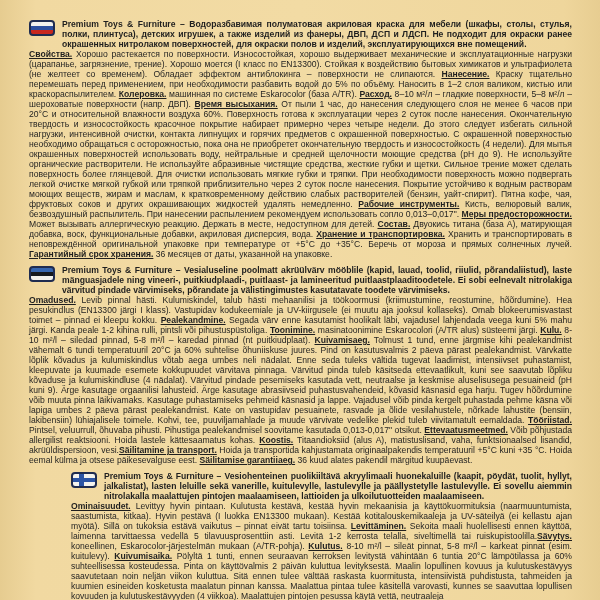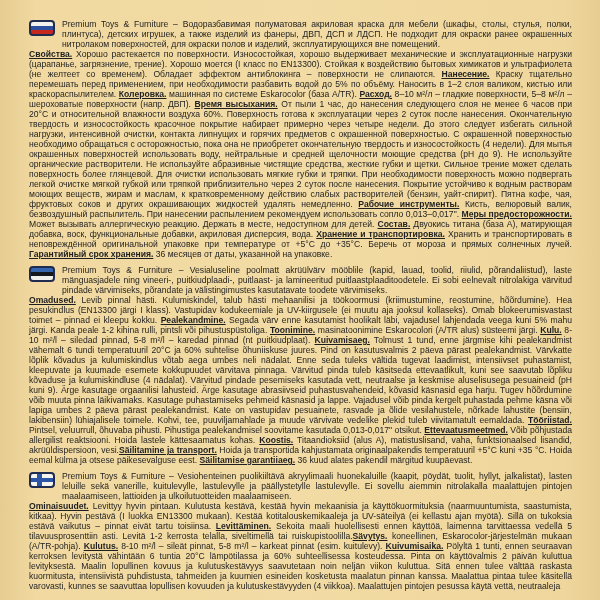--- a/index.html
+++ b/index.html
@@ -23,37 +23,37 @@
     margin-bottom: 6px;
   }
   .flag {
     float: left;
     width: 22px; height: 12px;
     border: 2px solid #1f2c50;
     border-radius: 4px;
     margin: 1px 7px 5px 0;
   }
   .lang-section p { margin: 0; }
-  .intro { font-weight: normal; }
+  .intro { font-weight: bold; }
   .bodytext b { font-weight: bold; text-decoration: underline; }
 </style>
 </head>
 <body>
 
 <div class="label-bg">
   <section class="lang-section" style="color: rgb(31, 31, 31);">
     <span class="flag" style="border-color: rgb(31, 44, 80); background: linear-gradient(rgb(242, 241, 236) 0px, rgb(242, 241, 236) 33.4%, rgb(44, 79, 158) 33.4%, rgb(44, 79, 158) 66.7%, rgb(200, 40, 30) 66.7%, rgb(200, 40, 30) 100%);"></span>
     <p class="intro">Premium Toys &amp; Furniture – Водоразбавимая полуматовая акриловая краска для мебели (шкафы, столы, стулья, полки, плинтуса), детских игрушек, а также изделий из фанеры, ДВП, ДСП и ЛДСП. Не подходит для окраски ранее окрашенных нитролаком поверхностей, для окраски полов и изделий, эксплуатирующихся вне помещений.</p>
     <p class="bodytext"><b>Свойства.</b><span> Хорошо растекается по поверхности. Износостойкая, хорошо выдерживает механические и эксплуатационные нагрузки (царапанье, загрязнение, трение). Хорошо моется (I класс по EN13300). Стойкая к воздействию бытовых химикатов и ультрафиолета (не желтеет со временем). Обладает эффектом антиблокинга – поверхности не слипаются. </span><b>Нанесение.</b><span> Краску тщательно перемешать перед применением, при необходимости разбавить водой до 5% по объёму. Наносить в 1–2 слоя валиком, кистью или краскораспылителем. </span><b>Колеровка.</b><span> машинная по системе Eskarocolor (база A/TR). </span><b>Расход.</b><span> 8–10 м²/л – гладкие поверхности, 5–8 м²/л –шероховатые поверхности (напр. ДВП). </span><b>Время высыхания.</b><span> От пыли 1 час, до нанесения следующего слоя не менее 6 часов при 20°C и относительной влажности воздуха 60%. Поверхность готова к эксплуатации через 2 суток после нанесения. Окончательную твердость и износостойкость красочное покрытие набирает примерно через четыре недели. До этого следует избегать сильной нагрузки, интенсивной очистки, контакта липнущих и горячих предметов с окрашенной поверхностью. С окрашенной поверхностью необходимо обращаться с осторожностью, пока она не приобретет окончательную твердость и износостойкость (4 недели). Для мытья окрашенных поверхностей использовать воду, нейтральные и средней щелочности моющие средства (pH до 9). Не используйте органические растворители. Не используйте абразивные чистящие средства, жесткие губки и щетки. Сильное трение может сделать поверхность более глянцевой. Для очистки использовать мягкие губки и тряпки. При необходимости поверхность можно подвергать легкой очистке мягкой губкой или тряпкой приблизительно через 2 суток после нанесения. Покрытие устойчиво к водным растворам моющих веществ, жирам и маслам, к кратковременному действию слабых растворителей (бензин, уайт-спирит). Пятна кофе, чая, фруктовых соков и других окрашивающих жидкостей удалять немедленно. </span><b>Рабочие инструменты.</b><span> Кисть, велюровый валик, безвоздушный распылитель. При нанесении распылением рекомендуем использовать сопло 0,013–0,017". </span><b>Меры предосторожности.</b><span> Может вызывать аллергическую реакцию. Держать в месте, недоступном для детей. </span><b>Состав.</b><span> Двуокись титана (база А), матирующая добавка, воск, функциональные добавки, акриловая дисперсия, вода. </span><b>Хранение и транспортировка.</b><span> Хранить и транспортировать в неповреждённой оригинальной упаковке при температуре от +5°С до +35°С. Беречь от мороза и прямых солнечных лучей. </span><b>Гарантийный срок хранения.</b><span> 36 месяцев от даты, указанной на упаковке.</span></p>
   </section>
 
   <section class="lang-section" style="color: rgb(31, 31, 31);">
     <span class="flag" style="border-color: rgb(31, 44, 80); background: linear-gradient(rgb(53, 101, 175) 0px, rgb(53, 101, 175) 33.4%, rgb(21, 24, 29) 33.4%, rgb(21, 24, 29) 66.7%, rgb(242, 241, 236) 66.7%, rgb(242, 241, 236) 100%);"></span>
     <p class="intro">Premium Toys &amp; Furniture – Vesialuseline poolmatt akrüülvärv mööblile (kapid, lauad, toolid, riiulid, põrandaliistud), laste mänguasjadele ning vineeri-, puitkiudplaadi-, puitlaast- ja lamineeritud puitlaastplaaditoodetele. Ei sobi eelnevalt nitrolakiga värvitud pindade värvimiseks, põrandate ja välistingimustes kasutatavate toodete värvimiseks.</p>
     <p class="bodytext"><b>Omadused.</b><span> Levib pinnal hästi. Kulumiskindel, talub hästi mehaanilisi ja töökoormusi (kriimustumine, reostumine, hõõrdumine). Hea pesukindlus (EN13300 järgi I klass). Vastupidav kodukeemiale ja UV-kiirgusele (ei muutu aja jooksul kollaseks). Omab blokeerumisvastast toimet – pinnad ei kleepu kokku. </span><b>Pealekandmine.</b><span> Segada värv enne kasutamist hoolikalt läbi, vajadusel lahjendada veega kuni 5% mahu järgi. Kanda peale 1-2 kihina rulli, pintsli või pihustuspüstoliga. </span><b>Toonimine.</b><span> masinatoonimine Eskarocolori (A/TR alus) süsteemi järgi. </span><b>Kulu.</b><span> 8-10 m²/l – siledad pinnad, 5-8 m²/l – karedad pinnad (nt puitkiudplaat). </span><b>Kuivamisaeg.</b><span> Tolmust 1 tund, enne järgmise kihi pealekandmist vähemalt 6 tundi temperatuuril 20°C ja 60% suhtelise õhuniiskuse juures. Pind on kasutusvalmis 2 päeva pärast pealekandmist. Värvkatte lõplik kõvadus ja kulumiskindlus võtab aega umbes neli nädalat. Enne seda tuleks vältida tugevat laadimist, intensiivset puhastamist, kleepuvate ja kuumade esemete kokkupuudet värvitava pinnaga. Värvitud pinda tuleb käsitseda ettevaatlikult, kuni see saavutab lõpliku kõvaduse ja kulumiskindluse (4 nädalat). Värvitud pindade pesemiseks kasutada vett, neutraalse ja keskmise aluselisusega pesuaineid (pH kuni 9). Ärge kasutage orgaanilisi lahusteid. Ärge kasutage abrasiivseid puhastusvahendeid, kõvasid käsnasid ega harju. Tugev hõõrdumine võib muuta pinna läikivamaks. Kasutage puhastamiseks pehmeid käsnasid ja lappe. Vajadusel võib pinda kergelt puhastada pehme käsna või lapiga umbes 2 päeva pärast pealekandmist. Kate on vastupidav pesuainete, rasvade ja õlide vesilahustele, nõrkade lahustite (bensiin, lakibensiin) lühiajalisele toimele. Kohvi, tee, puuviljamahlade ja muude värvivate vedelike plekid tuleb viivitamatult eemaldada. </span><b>Tööriistad.</b><span> Pintsel, veluurrull, õhuvaba pihusti. Pihustiga pealekandmisel soovitame kasutada 0,013-0,017" otsikut. </span><b>Ettevaatusmeetmed.</b><span> Võib põhjustada allergilist reaktsiooni. Hoida lastele kättesaamatus kohas. </span><b>Koostis.</b><span> Titaandioksiid (alus A), matistuslisand, vaha, funktsionaalsed lisandid, akrüüldispersioon, vesi.</span><b>Säilitamine ja transport.</b><span> Hoida ja transportida kahjustamata originaalpakendis temperatuuril +5°C kuni +35 °C. Hoida eemal külma ja otsese päikesevalguse eest. </span><b>Säilitamise garantiiaeg.</b><span> 36 kuud alates pakendil märgitud kuupäevast.</span></p>
   </section>
 
-  <section class="lang-section" style="color: rgb(31, 31, 31);">
+  <section class="lang-section" style="color: rgb(31, 31, 31); margin-left: 42px;">
     <span class="flag" style="border-color: rgb(31, 44, 80); background: linear-gradient(to right, transparent 0px, transparent 6px, rgb(44, 85, 165) 6px, rgb(44, 85, 165) 11px, transparent 11px), linear-gradient(transparent 0px, transparent 4px, rgb(44, 85, 165) 4px, rgb(44, 85, 165) 8px, transparent 8px), rgb(244, 243, 238);"></span>
     <p class="intro">Premium Toys &amp; Furniture – Vesiohenteinen puolikiiltävä akryylimaali huonekaluille (kaapit, pöydät, tuolit, hyllyt, jalkalistat), lasten leluille sekä vanerille, kuitulevylle, lastulevylle ja päällystetylle lastulevylle. Ei sovellu aiemmin nitrolakalla maalattujen pintojen maalaamiseen, lattioiden ja ulkoilutuotteiden maalaamiseen.</p>
     <p class="bodytext"><b>Ominaisuudet.</b><span> Levittyy hyvin pintaan. Kulutusta kestävä, kestää hyvin mekaanisia ja käyttökuormituksia (naarmuuntumista, saastumista, kitkaa). Hyvin pestävä (I luokka EN13300 mukaan). Kestää kotitalouskemikaaleja ja UV-säteilyä (ei kellastu ajan myötä). Sillä on tukoksia estävä vaikutus – pinnat eivät tartu toisiinsa. </span><b>Levittäminen.</b><span> Sekoita maali huolellisesti ennen käyttöä, laimenna tarvittaessa vedellä 5 tilavuusprosenttiin asti. Levitä 1-2 kerrosta telalla, siveltimellä tai ruiskupistoolilla.</span><b>Sävytys.</b><span> koneellinen, Eskarocolor-järjestelmän mukaan (A/TR-pohja). </span><b>Kulutus.</b><span> 8-10 m²/l – sileät pinnat, 5-8 m²/l – karkeat pinnat (esim. kuitulevy). </span><b>Kuivumisaika.</b><span> Pölyltä 1 tunti, ennen seuraavan kerroksen levitystä vähintään 6 tuntia 20°C lämpötilassa ja 60% suhteellisessa kosteudessa. Pinta on käyttövalmis 2 päivän kuluttua levityksestä. Maalin lopullinen kovuus ja kulutuskestävyys saavutetaan noin neljän viikon kuluttua. Sitä ennen tulee välttää raskasta kuormitusta, intensiivistä puhdistusta, tahmeiden ja kuumien esineiden kosketusta maalatun pinnan kanssa. Maalattua pintaa tulee käsitellä varovasti, kunnes se saavuttaa lopullisen kovuuden ja kulutuskestävyyden (4 viikkoa). Maalattujen pintojen pesussa käytä vettä, neutraaleja</span></p>
   </section>
 </div>
 
 </body></html>

